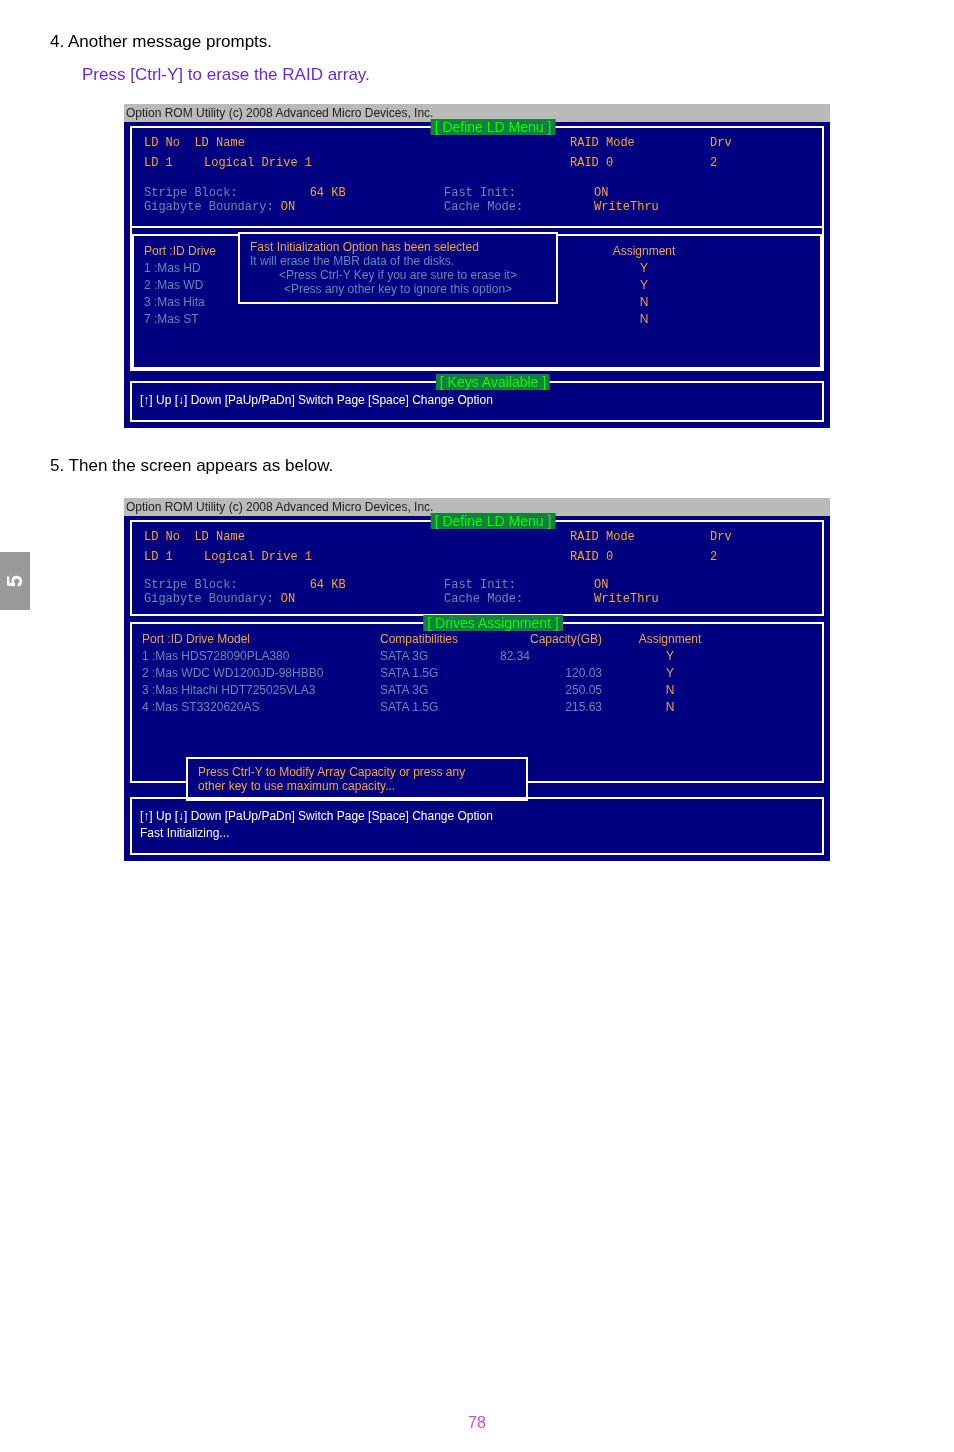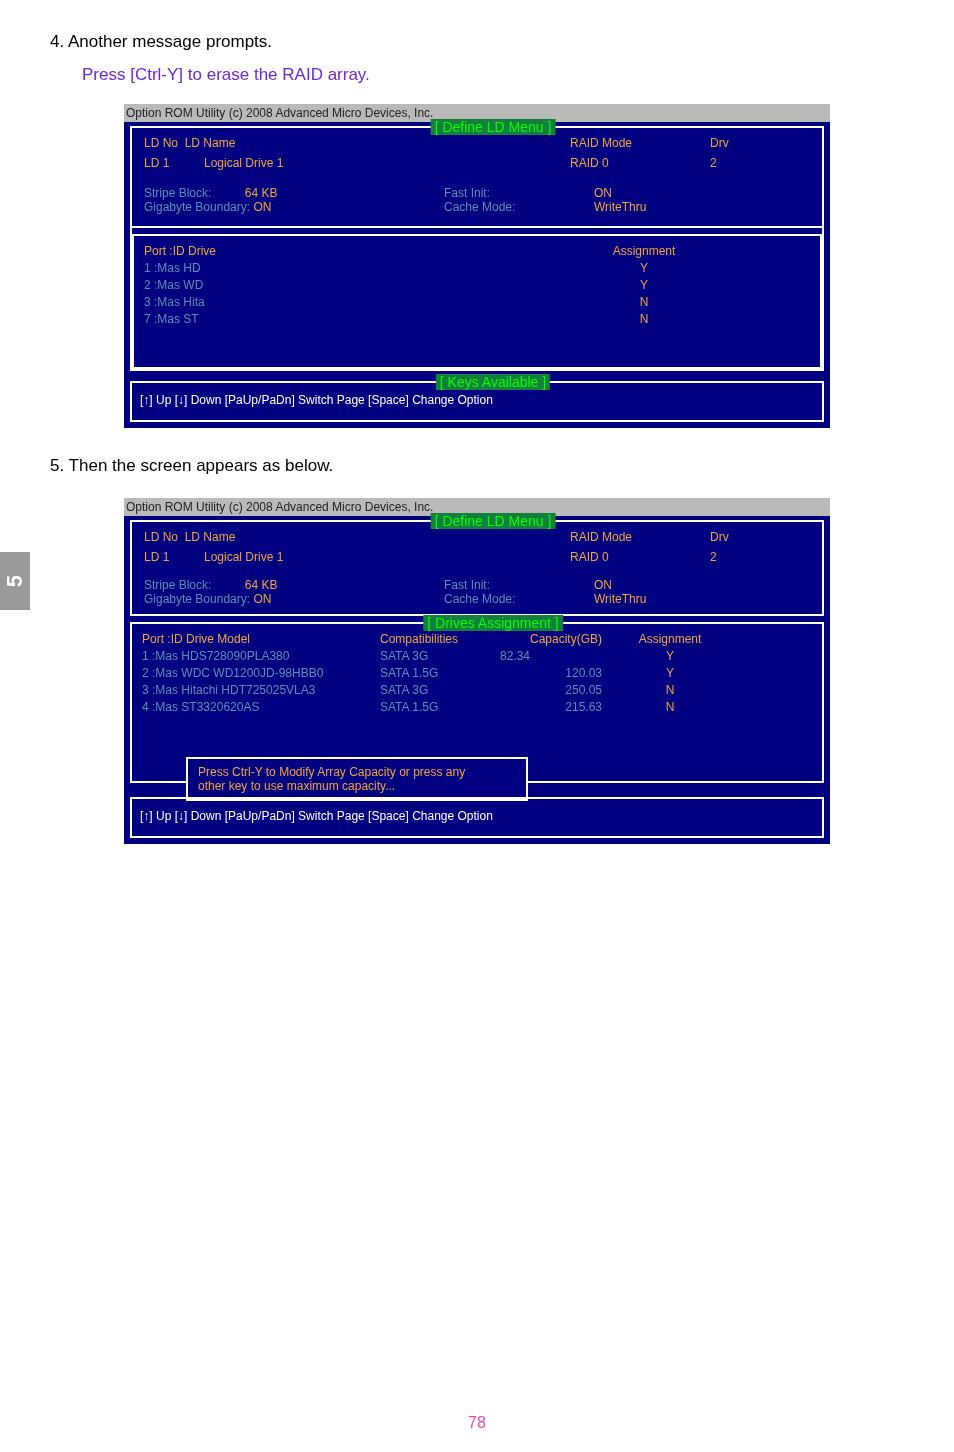--- a/index.html
+++ b/index.html
@@ -66,21 +66,21 @@
     top: -9px;
     left: 50%;
     transform: translateX(-50%);
     background: #15803d;
     padding: 0 4px;
     color: #0f0;
     font-size: 14px;
     white-space: nowrap;
     margin-left: 16px;
   }
-  .section { padding: 8px 12px; }
+  .section { padding: 8px 12px; font-family: Liberation Mono, monospace; }
   .row { display: flex; margin-bottom: 6px; }
   .ld-no-col { width: 120px; }
   .ld-name-col { flex: 1; }
   .raid-mode-col { width: 140px; }
   .drv-col { width: 100px; }
   .orange { color: #f2a43c; }
   .cyan-label { color: #5b8fb0; }
   .red { color: #ff3b3b; }
   .hr-line { border-top: 2px solid #fff; margin: 4px 0 2px 0; }
   .drives-box {
@@ -194,20 +194,26 @@
             </div>
           <div class="drive-row">
               <div style="width:440px;" class="cyan-label">    3 :Mas Hita</div>
               <div style="width:120px;text-align:center;" class="orange">N</div>
             </div>
           <div class="drive-row">
               <div style="width:440px;" class="cyan-label">    7 :Mas ST</div>
               <div style="width:120px;text-align:center;" class="orange">N</div>
             </div>
 
+          <div class="popup popup1">
+            <div class="orange">Fast Initialization Option has been selected</div>
+            <div class="cyan-label">It will erase the MBR data of the disks.</div>
+            <div class="cyan-label" style="text-align:center;">&lt;Press Ctrl-Y Key if you are sure to erase it&gt;</div>
+            <div class="cyan-label" style="text-align:center;">&lt;Press any other key to ignore this option&gt;</div>
+          </div>
           <div style="height:30px;"></div>
         </div>
       </div>
       <div class="keys-section">
         <div class="dbl-label-green">[ Keys Available ]</div>
         <div class="keys-line">[↑] Up    [↓] Down    [PaUp/PaDn] Switch Page    [Space] Change Option</div>
       </div>
     </div>
   </div>
 
@@ -291,19 +297,20 @@
 
         <div style="height:56px;"></div>
         <div class="popup popup2">
           <div class="orange">Press Ctrl-Y to Modify Array Capacity or press any</div>
           <div class="orange">other key to use maximum capacity...</div>
         </div>
       </div>
 
       <div class="keys-section" style="border:2px double #fff; margin-top:14px;">
         <div class="keys-line">[↑] Up    [↓] Down    [PaUp/PaDn] Switch Page    [Space] Change Option</div>
+        <div class="keys-line red">Fast  Initializing...</div>
       </div>
     </div>
   </div>
 
 </div>
 
 <div class="pagenum">78</div>
 
 </body></html>

